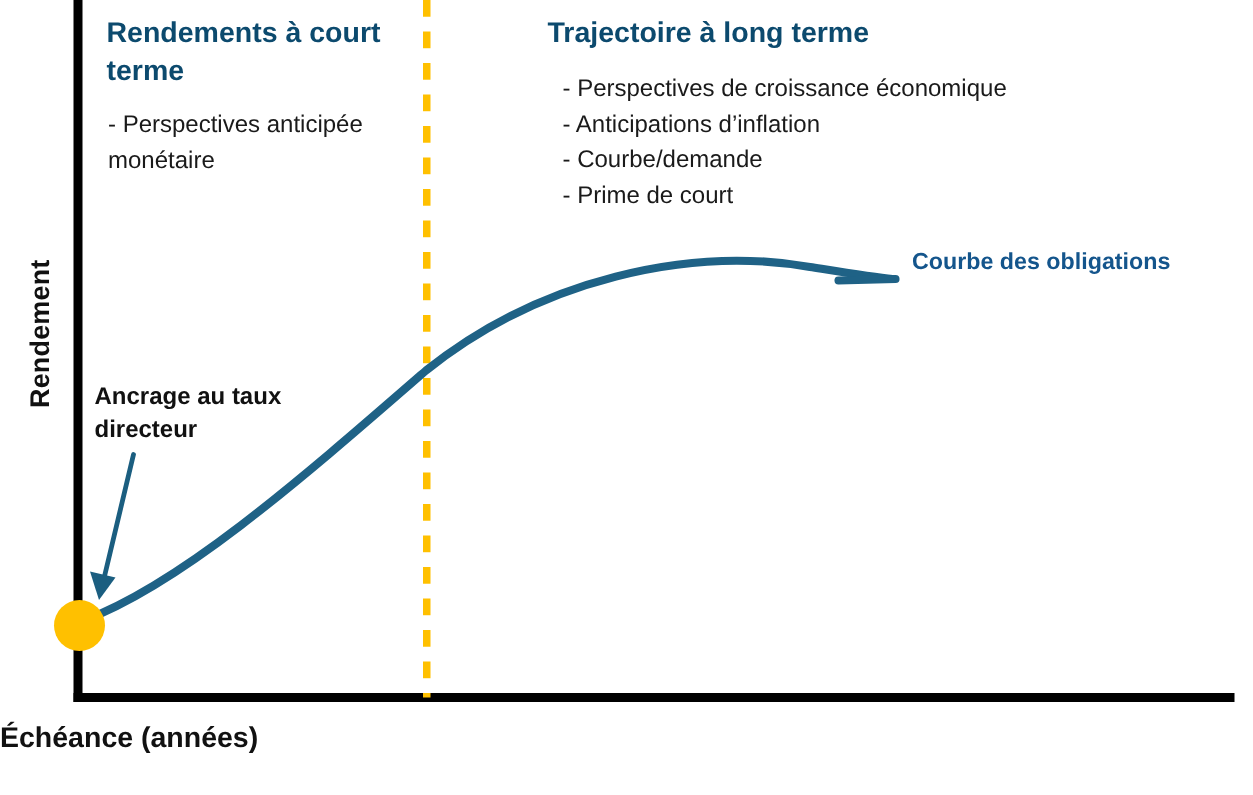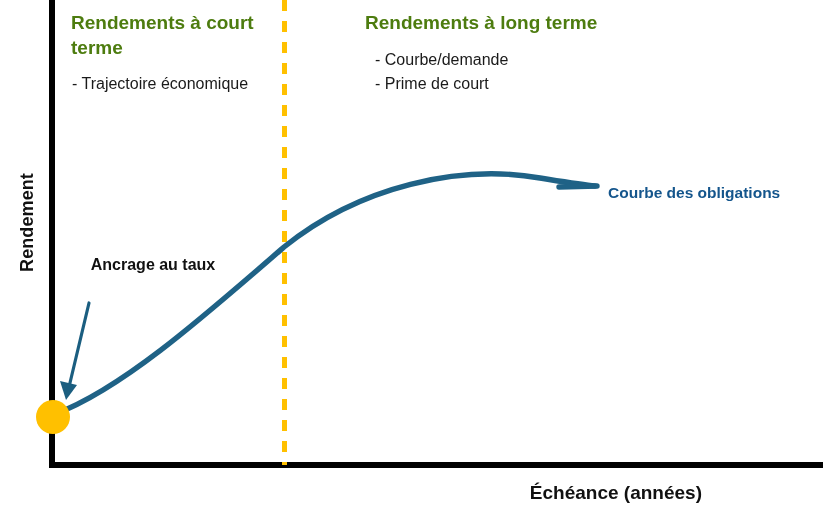--- a/index.html
+++ b/index.html
@@ -47,21 +47,21 @@
     font-size: 18px;
     font-weight: bold;
     letter-spacing: 0.1px;
     white-space: nowrap;
   }
   .x-axis-title {
     position: absolute;
     left: 0px;
     top: 482px;
     width: 702px;
-    text-align: right;
+    text-align: left;
     font-size: 19px;
     font-weight: bold;
     white-space: nowrap;
   }
 
   
   .divider {
     position: absolute;
     left: 282px;
     top: 0px;
@@ -85,21 +85,21 @@
     height: 530px;
     pointer-events: none;
   }
 
   
   .block-heading {
     position: absolute;
     font-weight: bold;
     font-size: 19px;
     line-height: 25px;
-    color: #4d7c0f;
+    color: #0c4a6e;
   }
   .block-body {
     position: absolute;
     font-size: 16px;
     line-height: 23.5px;
     color: #1a1a1a;
   }
   .block-body .line {
     white-space: nowrap;
   }
@@ -129,34 +129,34 @@
   .curve-label {
     position: absolute;
     left: 608px;
     top: 164px;
     width: 222px;
     font-size: 15.5px;
     font-weight: bold;
     line-height: 21px;
     color: #14558C;
   }
-  .curve-label .line { white-space: nowrap; margin-top: 18px; }
+  .curve-label .line { white-space: nowrap; }
 
   
   .anchor-label {
     position: absolute;
     left: 63px;
     top: 254px;
     width: 180px;
     font-size: 16px;
     font-weight: bold;
     line-height: 22px;
     color: #111111;
   }
-  .anchor-label .line { white-space: nowrap; text-align: center; }
+  .anchor-label .line { white-space: nowrap; }
 </style>
 </head>
 <body>
 
 <div id="canvas">
 
   <div class="axis-y"></div>
   <div class="axis-x"></div>
 
   <div class="divider"></div>
@@ -175,30 +175,34 @@
 
     <circle cx="53" cy="417" r="17" fill="#FFC000"></circle>
   </svg>
 
   <div class="y-axis-title">Rendement</div>
 
   <div class="x-axis-title">Échéance (années)</div>
 
   <div class="block-heading" id="short-term-heading">Rendements à court terme</div>
   <div class="block-body" id="short-term-body">
-    <div class="line">- Trajectoire économique</div>
-  </div>
-
-  <div class="block-heading" id="long-term-heading">Rendements à long terme</div>
+    <div class="line">- Perspectives anticipée</div>
+    <div class="line">monétaire</div>
+  </div>
+
+  <div class="block-heading" id="long-term-heading">Trajectoire à long terme</div>
   <div class="block-body" id="long-term-body">
+    <div class="line">- Perspectives de croissance économique</div>
+    <div class="line">- Anticipations d’inflation</div>
     <div class="line">- Courbe/demande</div>
     <div class="line">- Prime de court</div>
   </div>
 
   <div class="curve-label">
     <div class="line">Courbe des obligations</div>
   </div>
 
   <div class="anchor-label">
     <div class="line">Ancrage au taux</div>
+    <div class="line">directeur</div>
   </div>
 
 </div>
 
 </body></html>

